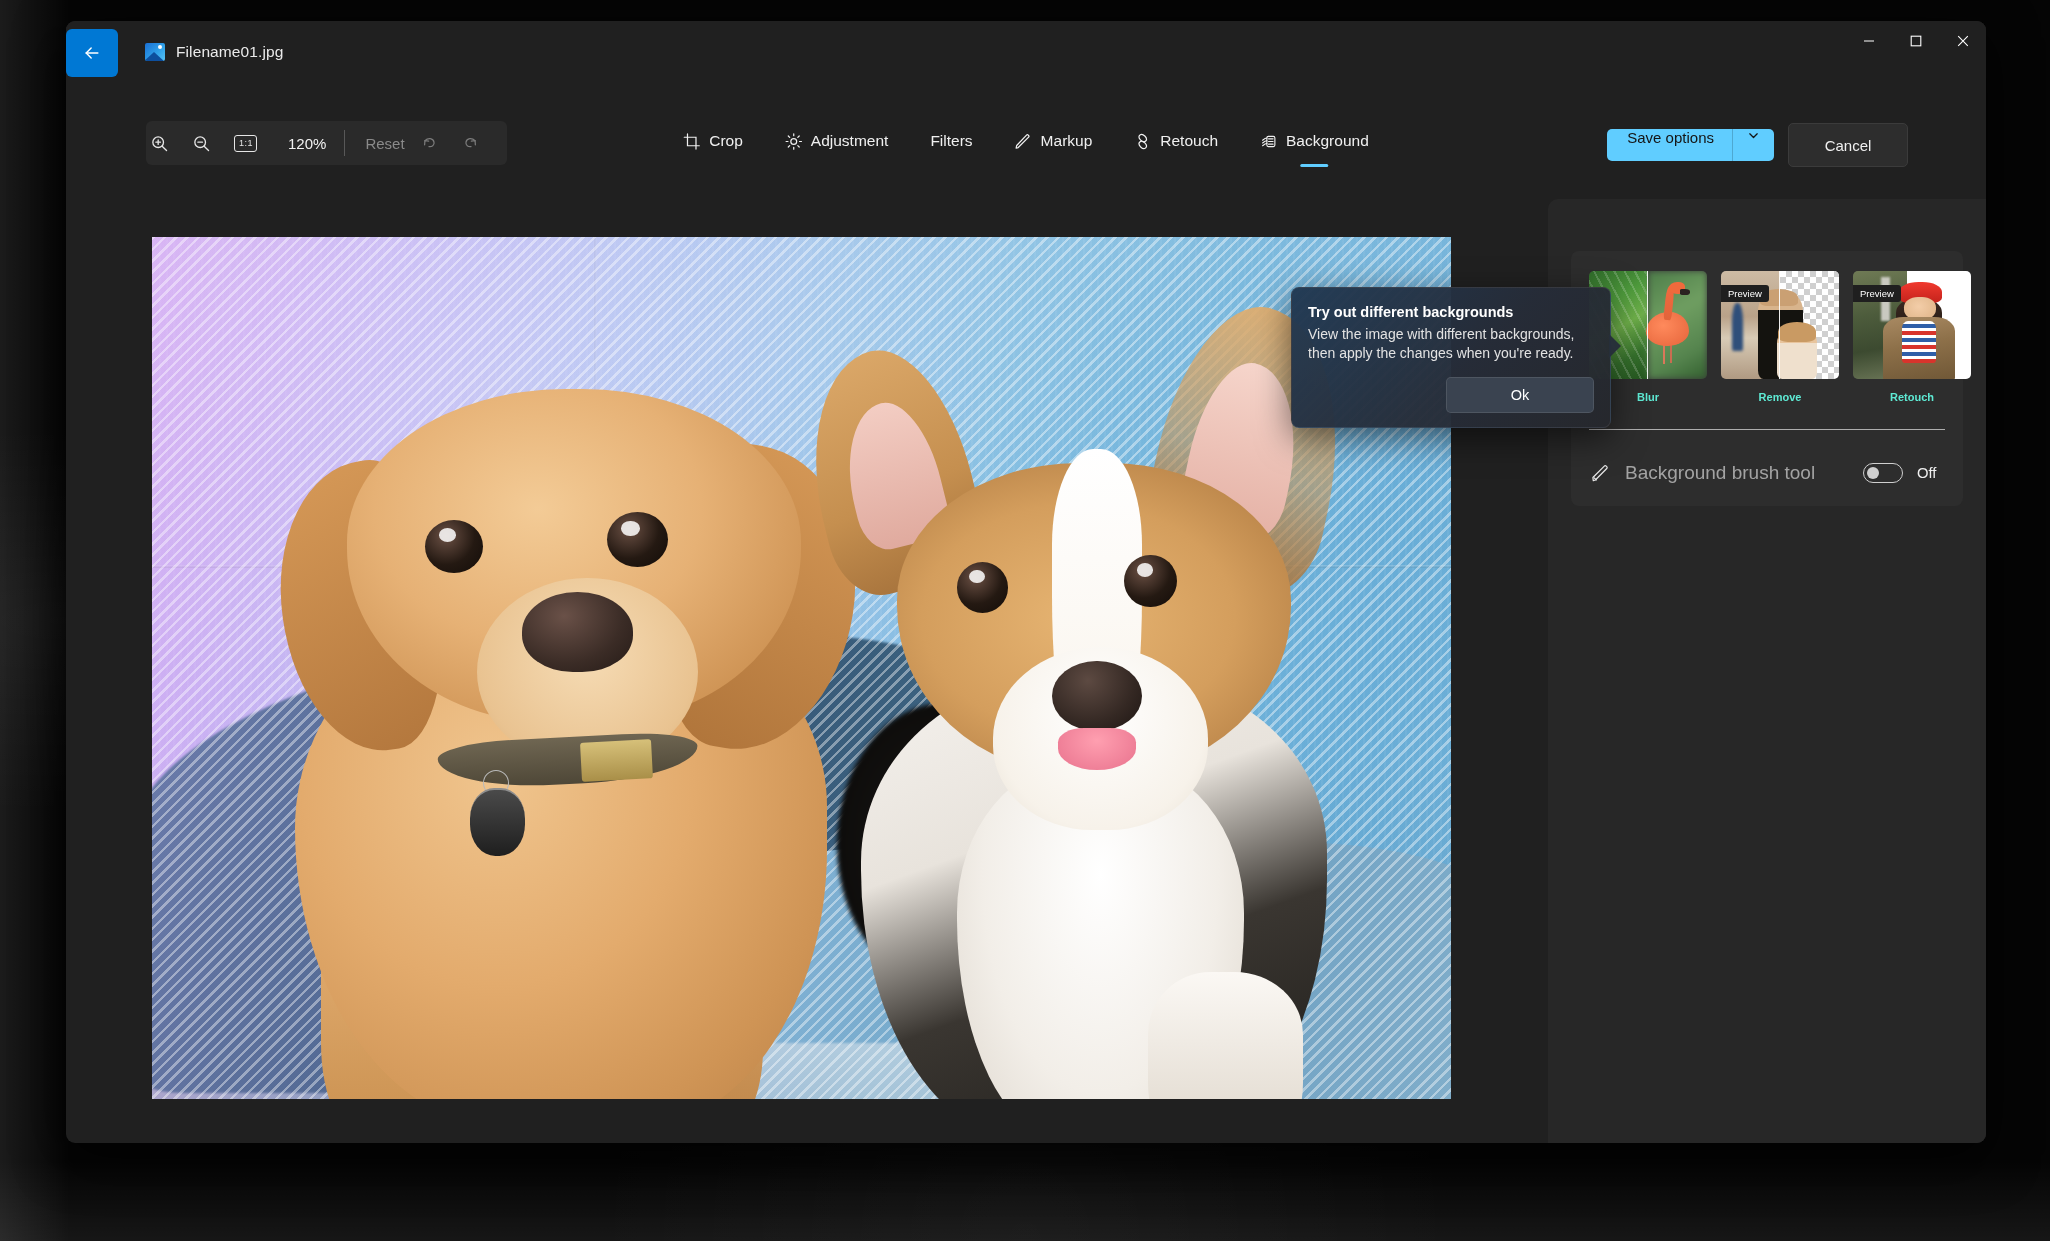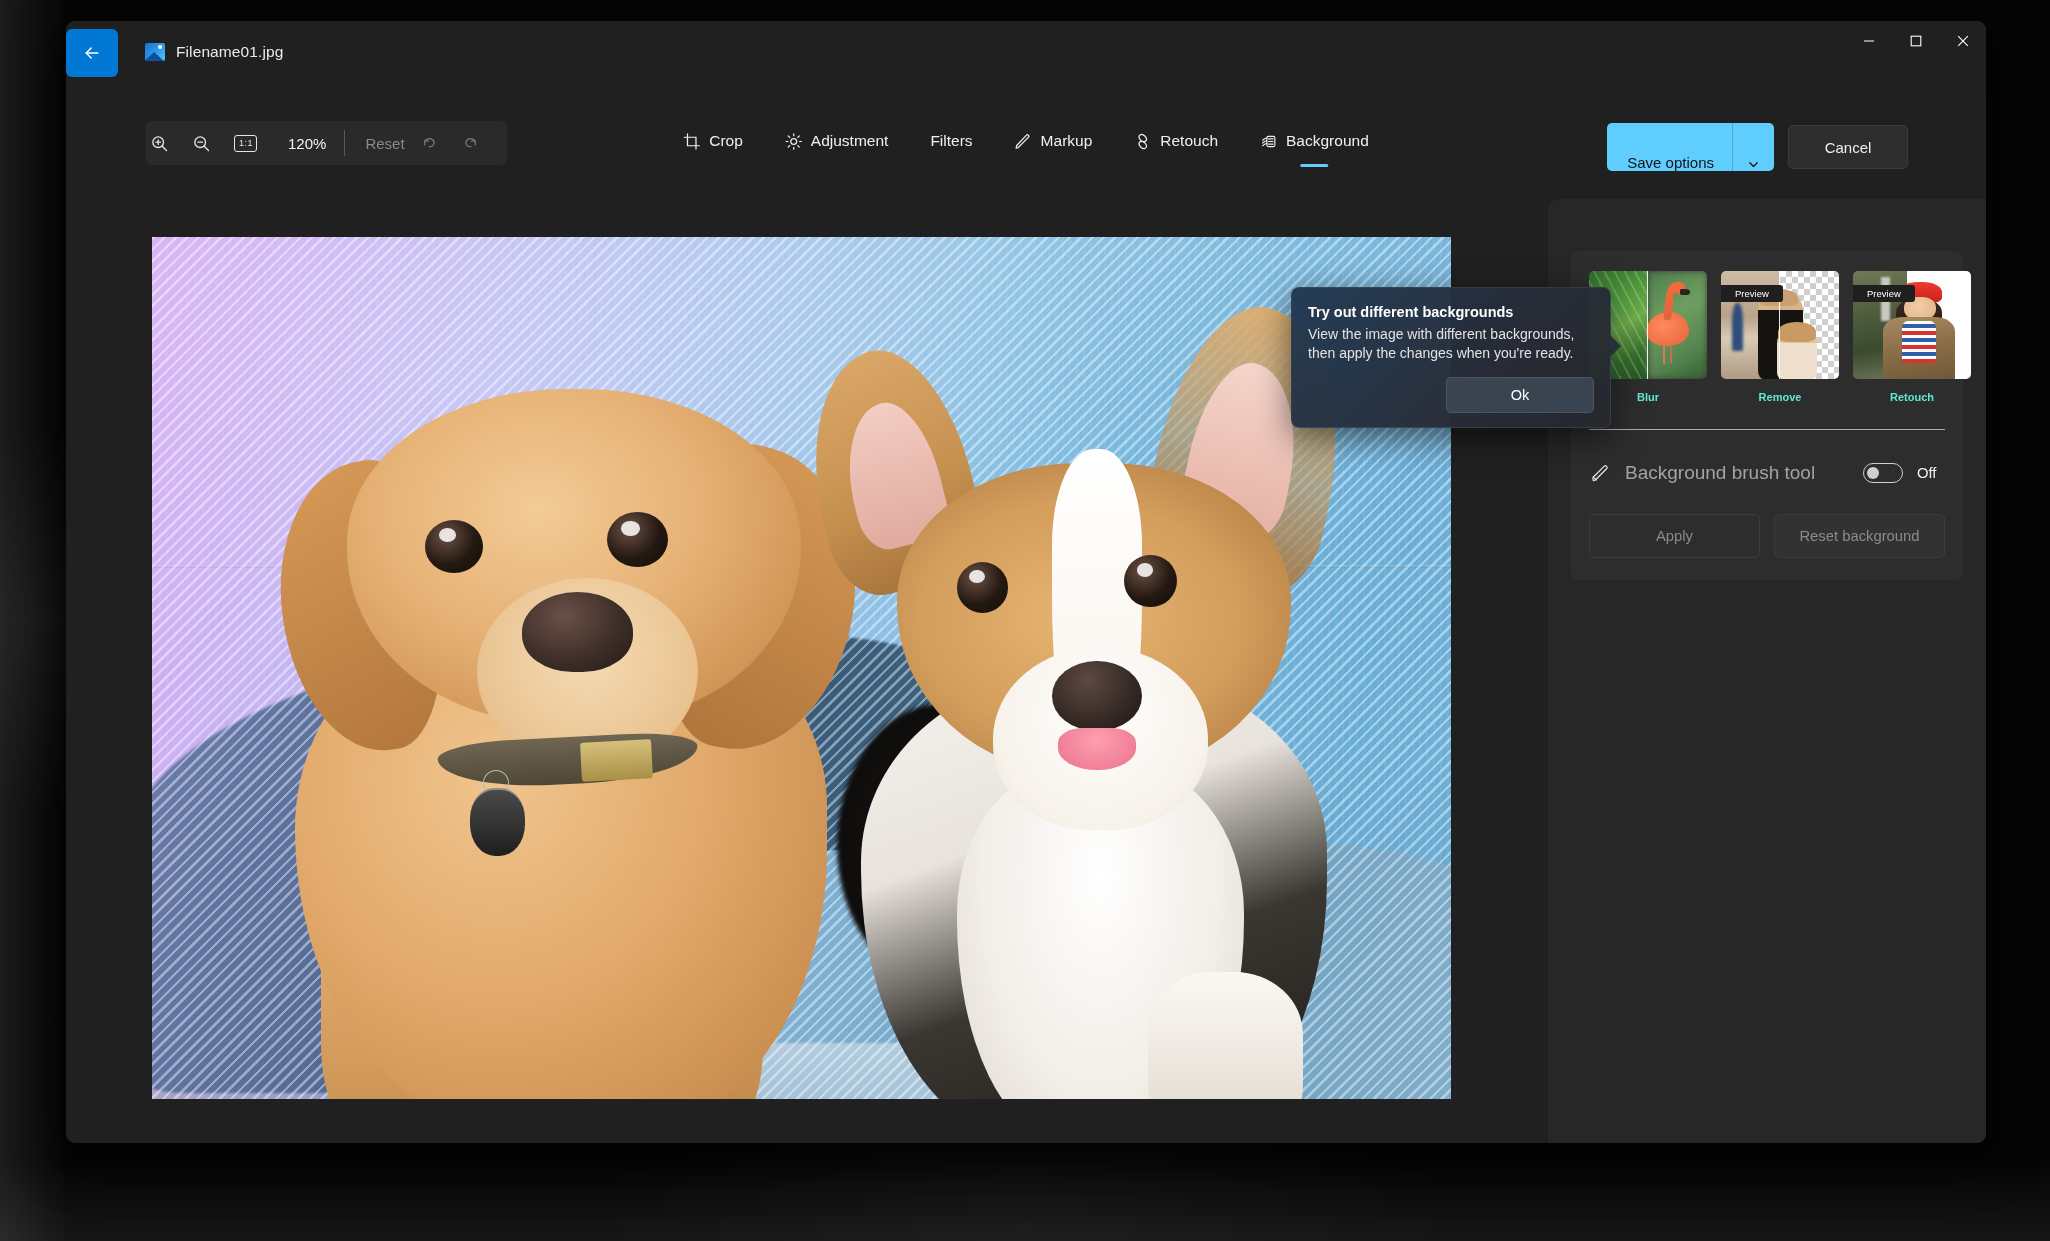--- a/index.html
+++ b/index.html
@@ -115,21 +115,21 @@
   .tab .underline {
     position:absolute; bottom: -8px; left:50%; transform:translateX(-50%);
     width: 28px; height:3px; border-radius:2px; background:#60cdff; display:none;
   }
   .tab.active .underline { display:block; }
   .tab svg { display:block; }
 
   
   .actions { position:absolute; right:78px; top:40px; display:flex; align-items:center; gap:14px; }
   .save-options {
-    display:flex; align-items:flex-end; height:48px; background:#60cdff; border-radius:5px;
+    display:flex; align-items:flex-start; height:32px; background:#60cdff; border-radius:5px;
     overflow:hidden; cursor:pointer;
   }
   .save-options .label { color:#141414; font-size:15px; padding: 0 18px 0 20px; }
   .save-options .sep { width:1px; height:100%; background: rgba(0,0,0,.18); }
   .save-options .caret { padding: 0 14px; display:flex; align-items:center; color:#141414; }
   .cancel-btn {
     height:44px; min-width:120px; background:#2d2d2d; border:1px solid #3b3b3b;
     border-radius:5px; color:#f0f0f0; font-size:15px;
     display:flex; align-items:center; justify-content:center; padding: 0 24px; cursor:pointer;
   }
@@ -427,21 +427,21 @@
   .bg-option { width: 118px; cursor:pointer; }
   .thumb {
     width:118px; height:108px; border-radius:5px; overflow:hidden; position:relative;
     background:#3a3a3a;
   }
   .bg-option .opt-label {
     margin-top: 12px; text-align:center; font-size:11px; color:#5eead4; font-weight:bold;
   }
   .preview-badge {
     position:absolute; left:0px; top:14px; background:#1f1f1f; color:#fff;
-    font-size:9.5px; padding: 3px 14px; border-radius: 0 3px 3px 0; z-index:4;
+    font-size:9.5px; padding: 3px 7px; border-radius: 0 3px 3px 0; z-index:4;
   }
   .thumb-split {
     position:absolute; top:0; bottom:0; left:49%; width:1.6px; background:rgba(255,255,255,.92); z-index:3;
   }
   
   .t-blur-l { position:absolute; left:0; top:0; width:50%; height:100%;
     background: linear-gradient(150deg,#2f6b2a 0%, #4e9a3c 30%, #6fb04a 52%, #35702c 78%, #24551f 100%); }
   .t-blur-l::before{content:"";position:absolute;inset:0;
     background: repeating-linear-gradient(62deg, rgba(255,255,255,.18) 0 2px, rgba(0,0,0,0) 2px 9px);}
   .t-blur-r { position:absolute; right:0; top:0; width:50%; height:100%;
@@ -814,21 +814,17 @@
             <path d="M3.4 14.6 L5.6 16.8"></path>
           </svg>
         </span>
         <span class="brush-label">Background brush tool</span>
         <span class="toggle">
           <span class="knob"></span>
         </span>
         <span class="toggle-state">Off</span>
       </div>
 
-      <div class="btn-row">
-        <div class="flat-btn apply">Apply</div>
-        <div class="flat-btn reset">Reset background</div>
-      </div>
 
     </div>
   </div>
 
 </div>
 
 </body></html>

